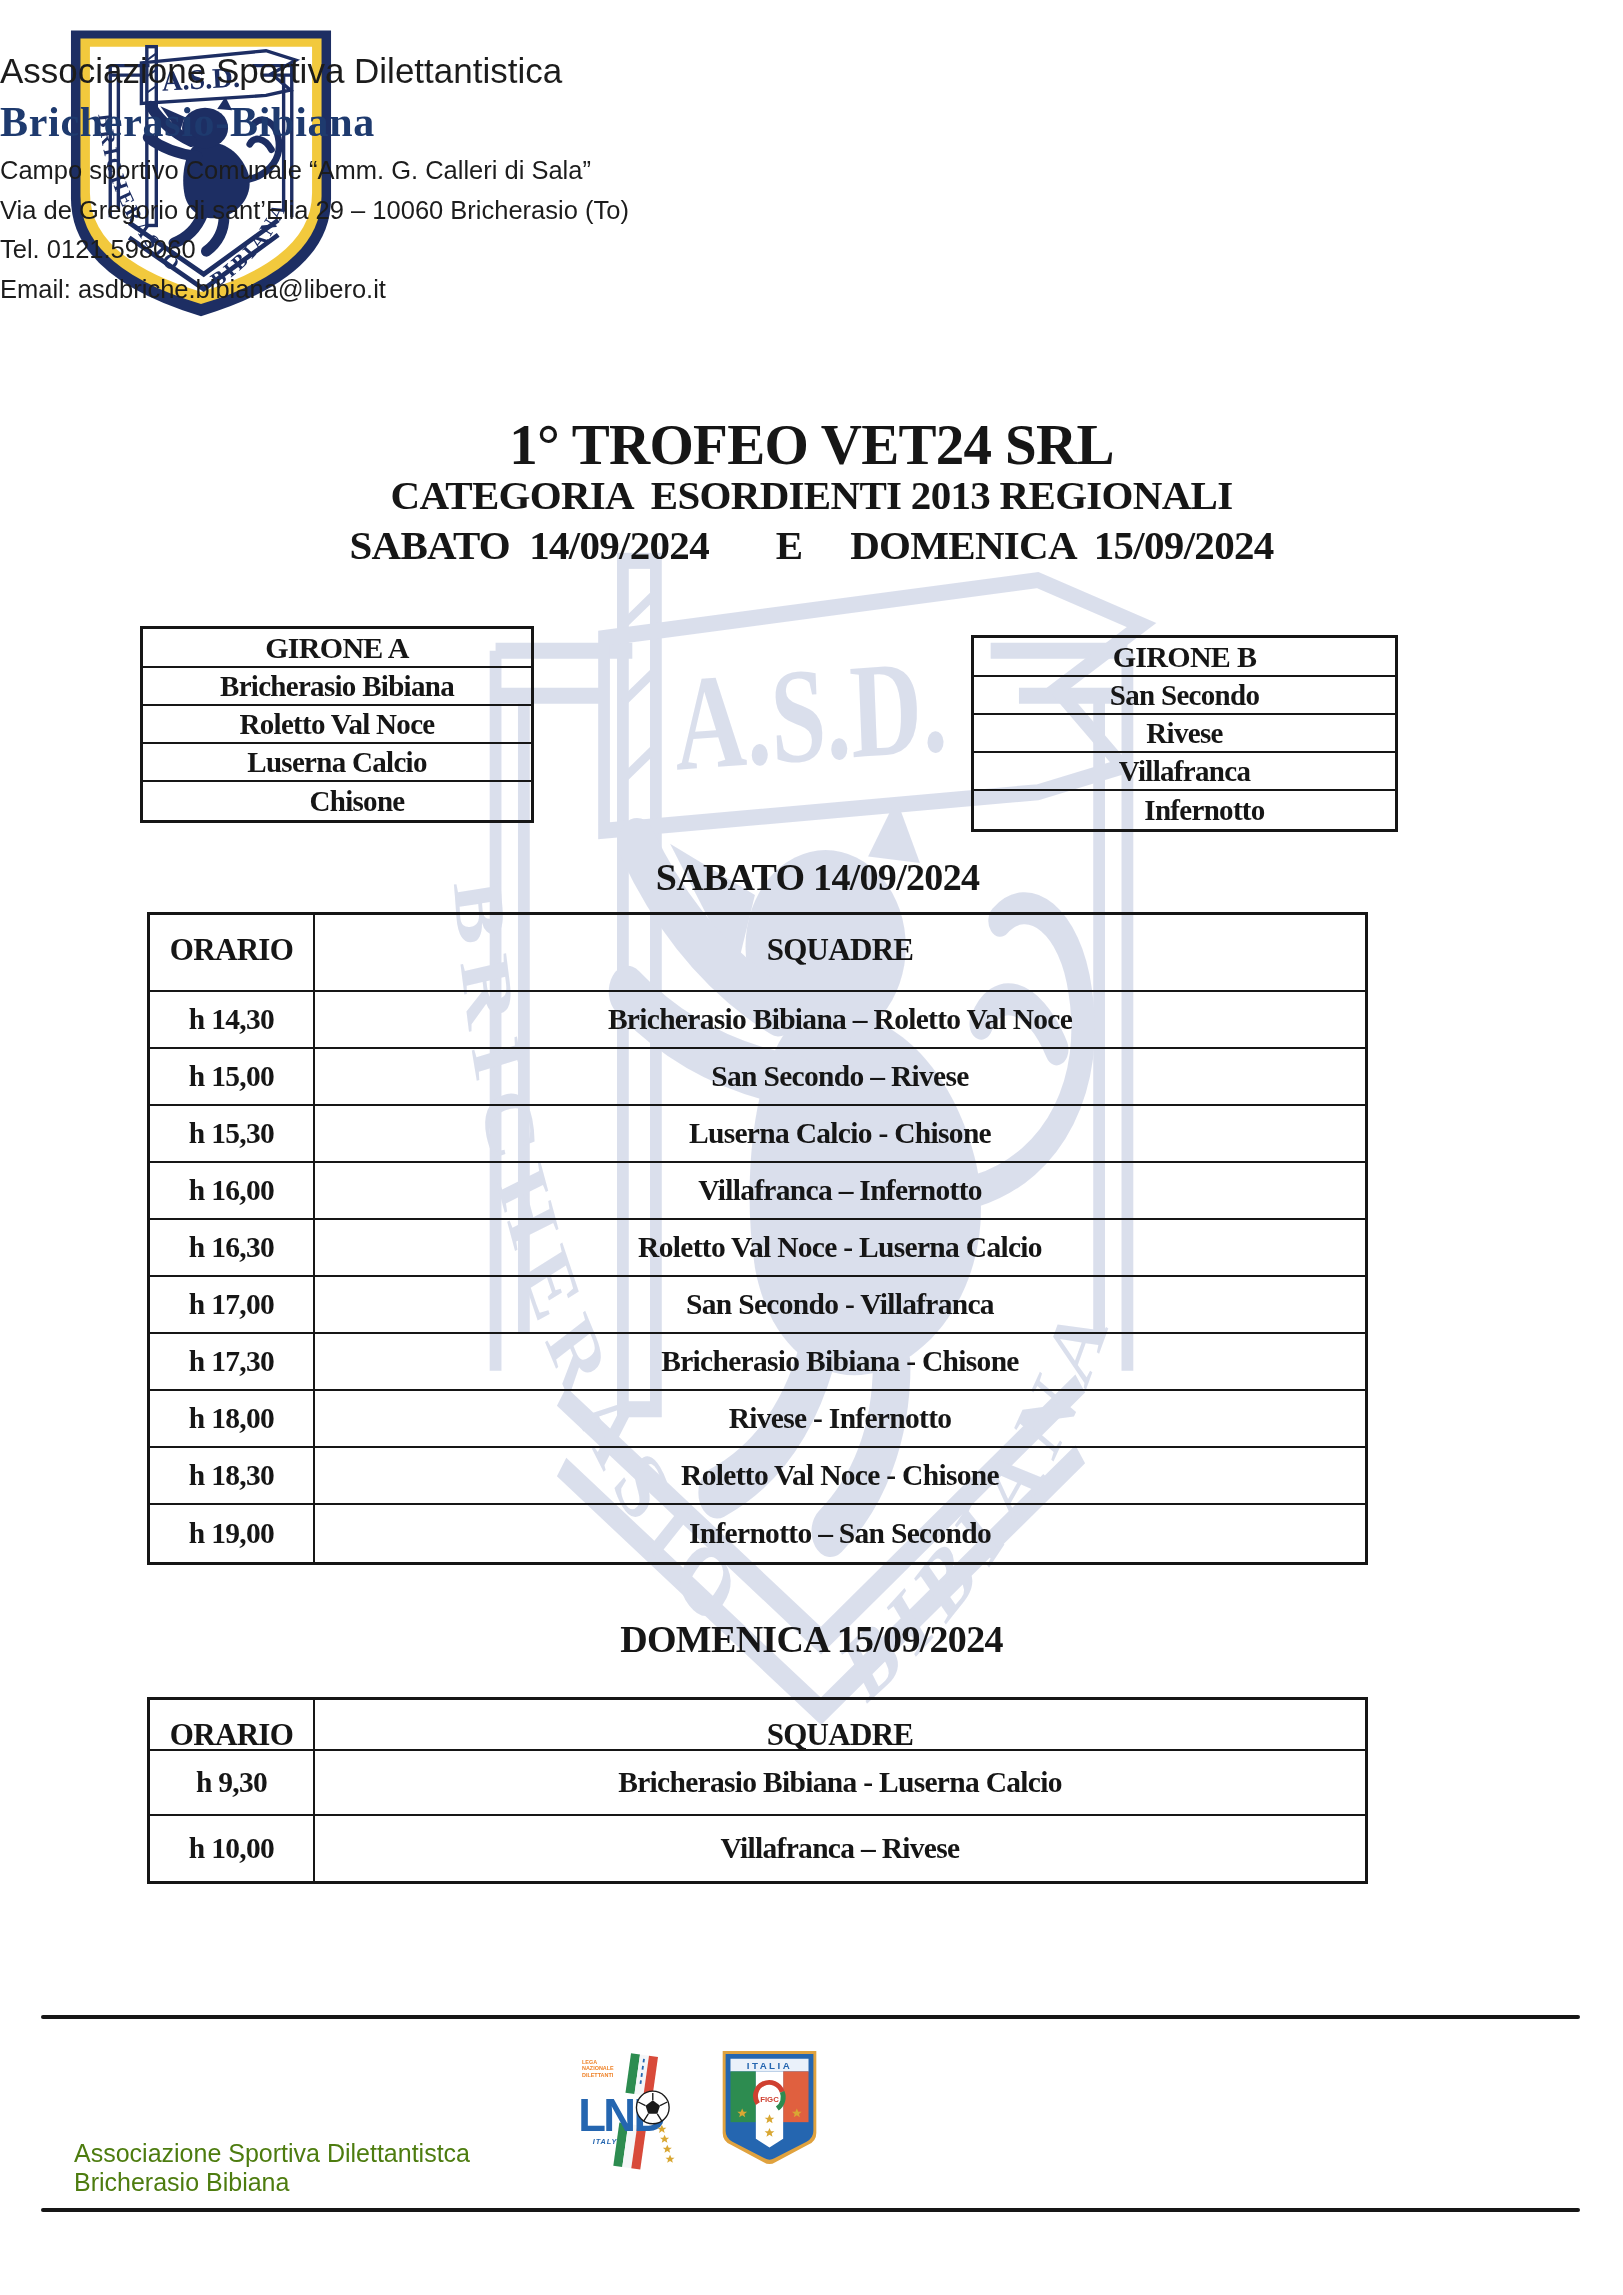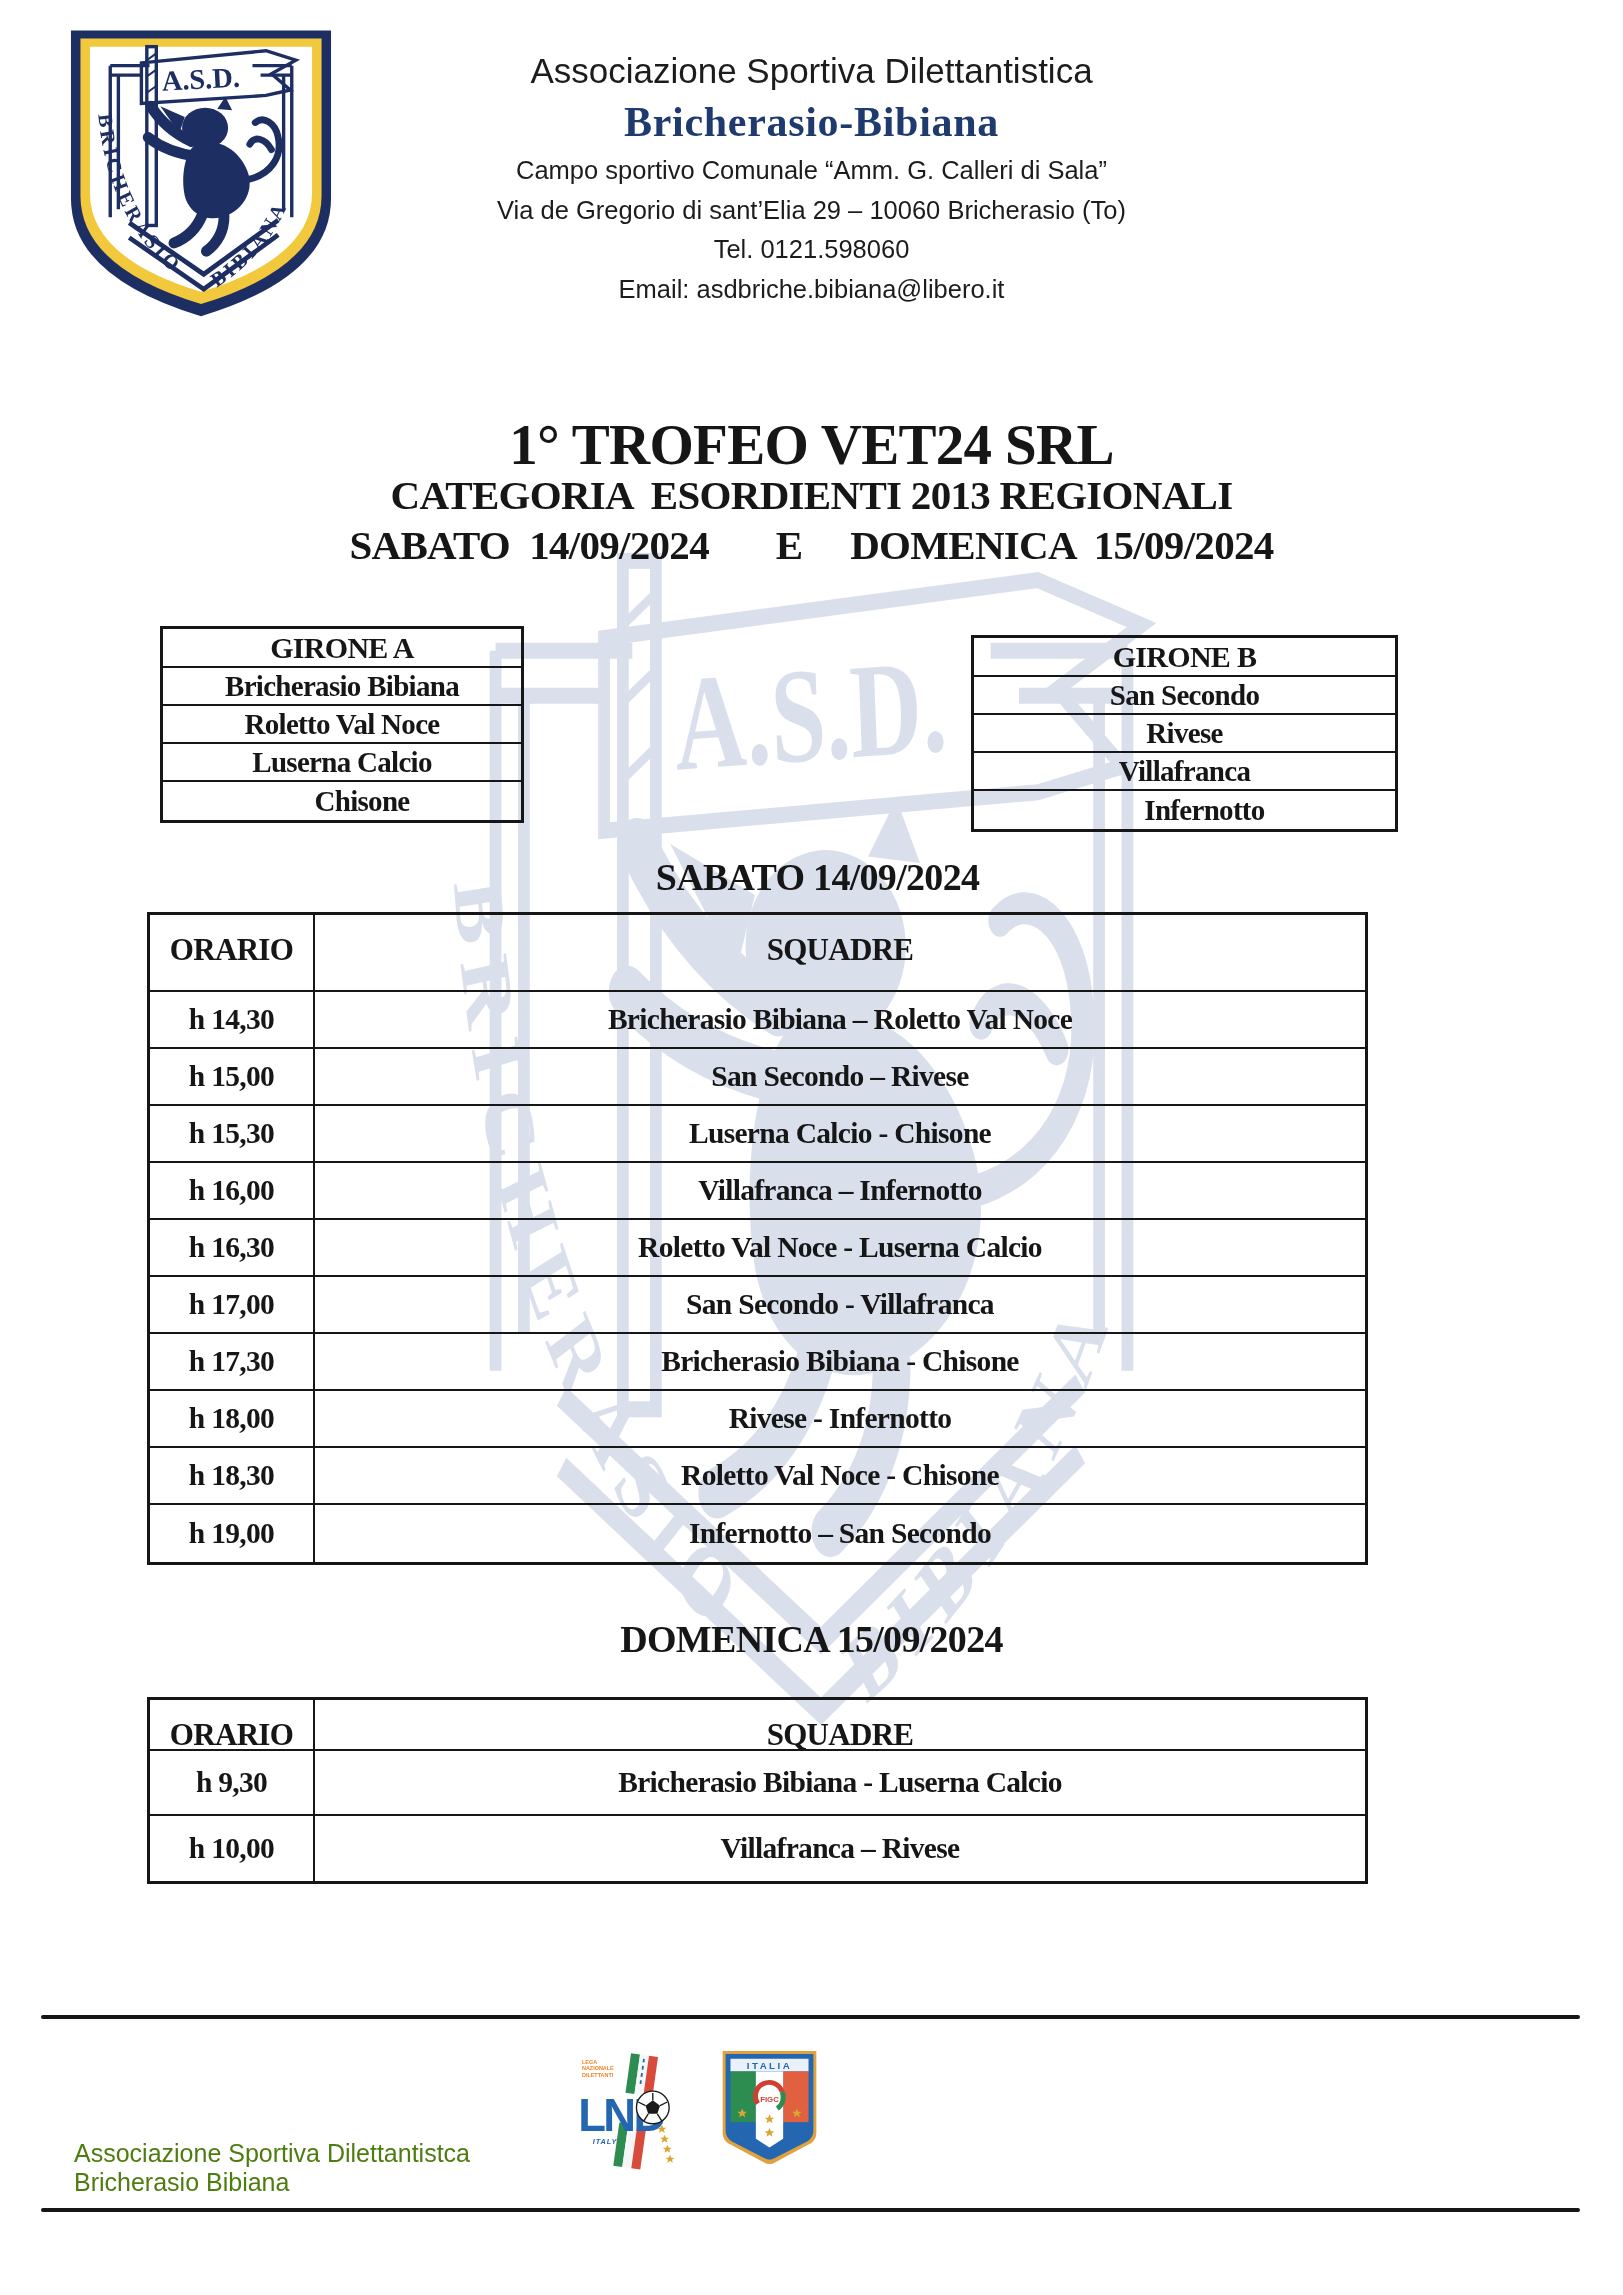--- a/index.html
+++ b/index.html
@@ -20,33 +20,33 @@
   .ln1{stroke:currentColor;stroke-width:1.5;fill:none;}
   .ln2{stroke:currentColor;stroke-width:2.5;fill:none;}
   .ln3{stroke:currentColor;stroke-width:3.5;fill:none;}
   .lion path,.lion ellipse{fill:currentColor;}
   .lion .limb{fill:none;stroke:currentColor;stroke-width:8;stroke-linecap:round;}
   .lion .tail{fill:none;stroke:currentColor;stroke-width:5;stroke-linecap:round;}
   .asd-label{font:bold 21px "Liberation Serif",serif;fill:currentColor;text-anchor:middle;}
   .arc-label{font:bold 15px "Liberation Serif",serif;fill:currentColor;letter-spacing:2.5px;}
 
   
-  .org-header{position:absolute;left:0;top:51px;width:1623px;text-align:center;font-family:"Liberation Sans",sans-serif;}
+  .org-header{position:absolute;left:0;top:51px;width:1623px;text-align:left;font-family:"Liberation Sans",sans-serif;}
   .org-line1{font-size:35px;color:#1c1c1c;}
   .club-name{font-family:"Liberation Serif",serif;font-weight:bold;font-size:42px;color:#1e3a6e;margin-top:6.5px;letter-spacing:0.7px;}
   .org-small{font-size:25.5px;margin-top:10.5px;color:#1c1c1c;}
 
   
   .title-block{position:absolute;left:0;top:420px;width:1623px;text-align:center;font-weight:bold;letter-spacing:-0.7px;}
   .title-line{font-size:41px;line-height:50px;white-space:pre;}
   .title-line.first{font-size:57px;}
 
   
   .girone{position:absolute;border:3.3px solid #161616;background:transparent;}
-  #gironeA{left:160px;top:626px;width:364px;}
+  #gironeA{left:140px;top:626px;width:394px;}
   #gironeB{left:971px;top:635px;width:427px;}
   .g-header{height:39px;display:flex;align-items:center;justify-content:center;
     font-weight:bold;font-size:30px;border-bottom:2.6px solid #161616;letter-spacing:-0.7px;}
   .g-row{height:38px;display:flex;align-items:center;justify-content:center;
     font-weight:bold;font-size:29px;border-bottom:2.6px solid #161616;letter-spacing:-0.7px;}
   .g-row:last-child{border-bottom:none;margin-left:40px;}
 
   
   .day-heading{position:absolute;left:0;width:1623px;text-align:center;font-weight:bold;font-size:38px;letter-spacing:-0.7px;white-space:pre;}
   #sabHeading{top:855px;padding-left:12px;}

